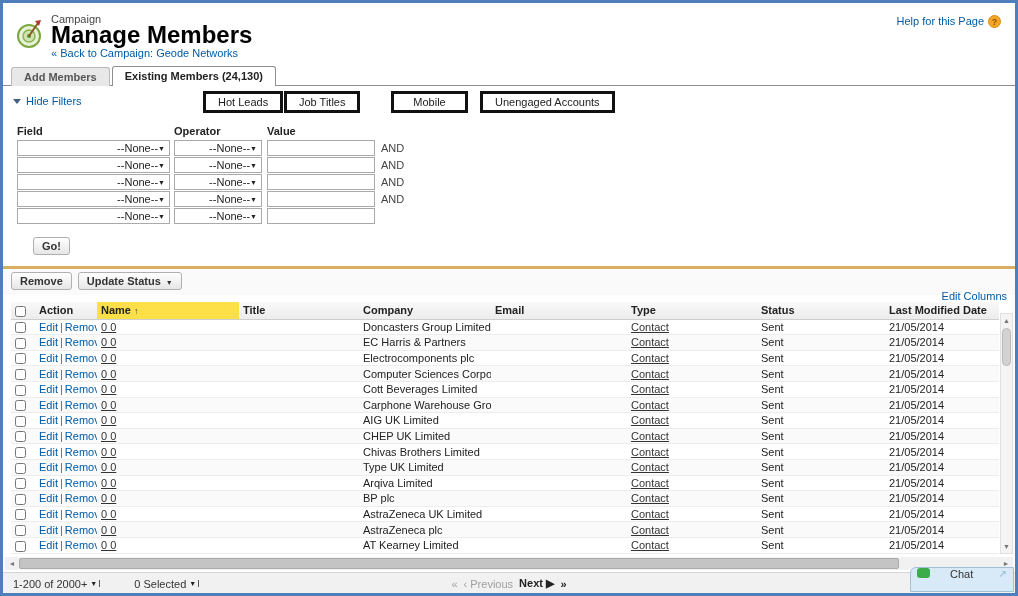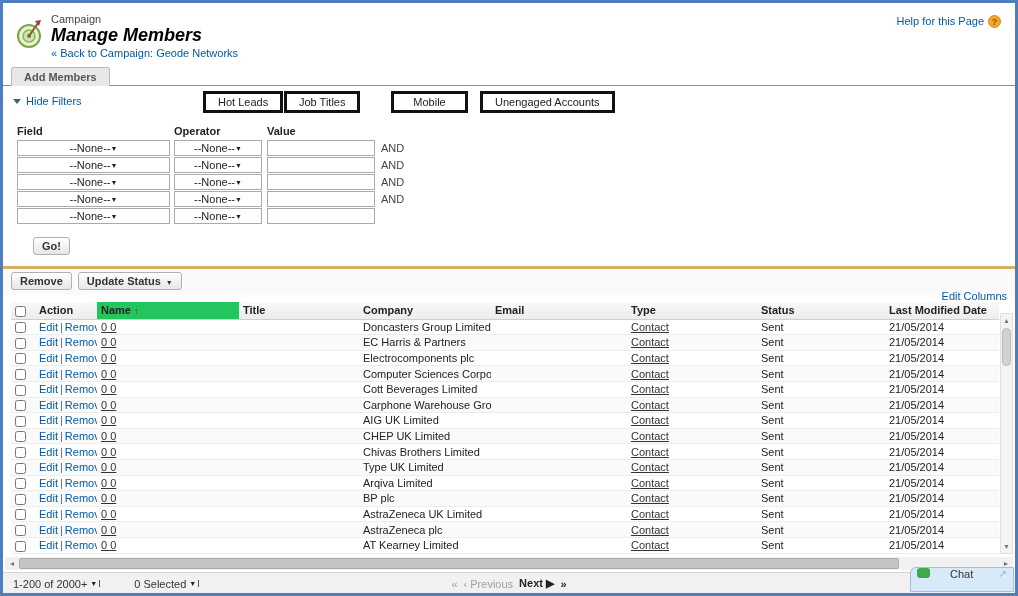--- a/index.html
+++ b/index.html
@@ -9,21 +9,21 @@
     position:relative; width:1018px; height:596px; background:#fff;
     border:3px solid #4e7fbc; overflow:hidden; font-size:11px; color:#333;
   }
   a { color:#015ba7; text-decoration:none; cursor:pointer; }
 
   
   .top { position:relative; height:62px; padding:10px 12px 0 12px; }
   .logo { position:absolute; left:12px; top:16px; width:30px; height:30px; }
   .title-block { margin-left:36px; }
   .app-label { font-size:11px; color:#444; }
-  .page-title { font-size:18px; font-weight:bold; color:#000; line-height:20px;font-style:italic; }
+  .page-title { font-size:24px; font-weight:bold; color:#000; line-height:20px; }
   .back-link { font-size:11px; display:inline-block; margin-top:2px; }
   .help-area { position:absolute; right:14px; top:12px; font-size:11px; display:flex; align-items:flex-start; gap:4px; }
   .help-circle {
     display:inline-flex; width:13px; height:13px; border-radius:50%;
     background:#f5a623; color:#8a5200; font-weight:bold; font-size:9px;
     align-items:center; justify-content:center; border:1px solid #d88c14;
   }
 
   
   .tabbar { height:21px; padding-left:8px; border-bottom:1px solid #8f8f8f; display:flex; align-items:flex-end; }
@@ -44,21 +44,21 @@
     padding:2px 12px; font-size:11px; color:#222; cursor:pointer; white-space:nowrap;
   }
   .qb0 { left:200px; } .qb1 { left:281px; } .qb2 { left:388px; min-width:77px; text-align:center; } .qb3 { left:477px; }
 
   .filter-grid { margin:8px 0 0 14px; }
   .filter-labels { display:flex; font-weight:bold; color:#222; margin-bottom:3px; }
   .fl-field { width:157px; } .fl-op { width:93px; } .fl-val { width:110px; }
   .filter-row { display:flex; align-items:center; margin-bottom:1px; }
   .fake-select {
     height:16px; background:#fff; border:1px solid #aaa; display:flex; align-items:center;
-    justify-content:center; padding:0 4px; cursor:pointer; color:#222;
+    justify-content:flex-end; padding:0 4px; cursor:pointer; color:#222;
   }
   .field-select { width:153px; margin-right:4px; }
   .op-select { width:88px; margin-right:5px; }
   .fs-arrow { font-size:7px; color:#222; }
   .value-input { width:108px; height:16px; border:1px solid #aaa; font-size:11px; padding:0 3px; font-family:"Liberation Sans",sans-serif; }
   .conj { margin-left:6px; color:#444; width:30px; }
   .clear-row { width:375px; text-align:right; margin:3px 0 0 14px; }
   .clear-link { text-decoration:underline; color:#32527a; }
   .btn {
     background:linear-gradient(#ffffff,#e6e6e6); border:1px solid #b0b0b0; border-radius:3px;
@@ -74,21 +74,21 @@
   .dd-arrow { font-size:7px; margin-left:5px; }
   .edit-columns { float:right; margin-top:18px; }
 
   table.members { width:988px; margin-left:8px; border-collapse:collapse; table-layout:fixed; font-size:11px; }
   .c-cb { width:24px; } .c-action { width:62px; } .c-name { width:142px; } .c-title { width:120px; }
   .c-company { width:132px; } .c-email { width:136px; } .c-type { width:130px; } .c-status { width:128px; } .c-date { width:114px; }
   thead th {
     text-align:left; font-weight:bold; color:#222; padding:2px 4px; height:15px;
     background:linear-gradient(#f9f9f9,#ececec); border-bottom:1px solid #cfcfcf;
   }
-  thead th.sorted { background:#22c55e;margin-left:32px; }
+  thead th.sorted { background:#fde047;margin-left:32px; }
   .sort-icon { font-size:9px; color:#444; margin-left:3px; }
   tbody td { padding:1px 4px; height:15px; border-bottom:1px solid #ededed; color:#222; overflow:hidden; white-space:nowrap; }
   tbody tr:nth-child(even) td { background:#fafafa; }
   .sep { color:#666; padding:0 2px; }
   .dark-link { color:#333; text-decoration:underline; }
   input[type="checkbox"] { width:11px; height:11px; vertical-align:middle; }
 
   
   .vscroll {
     position:absolute; right:2px; top:44px; bottom:2px; width:13px;
@@ -145,20 +145,21 @@
       <a class="back-link">« Back to Campaign: Geode Networks</a>
     </div>
     <div class="help-area">
       <a>Help for this Page</a>
       <span class="help-circle">?</span>
     </div>
   </div>
 
   <div class="tabbar">
     <div class="tab">Add Members</div>
+    <div class="tab active">Existing Members (24,130)</div>
   </div>
 
   <div class="filter-section">
     <div class="filter-head">
       <a class="hide-filters">
           <span class="tri-down"></span>
           <span>Hide Filters</span>
         </a>
       <button class="quick-btn qb0">Hot Leads</button>
       <button class="quick-btn qb1">Job Titles</button>

